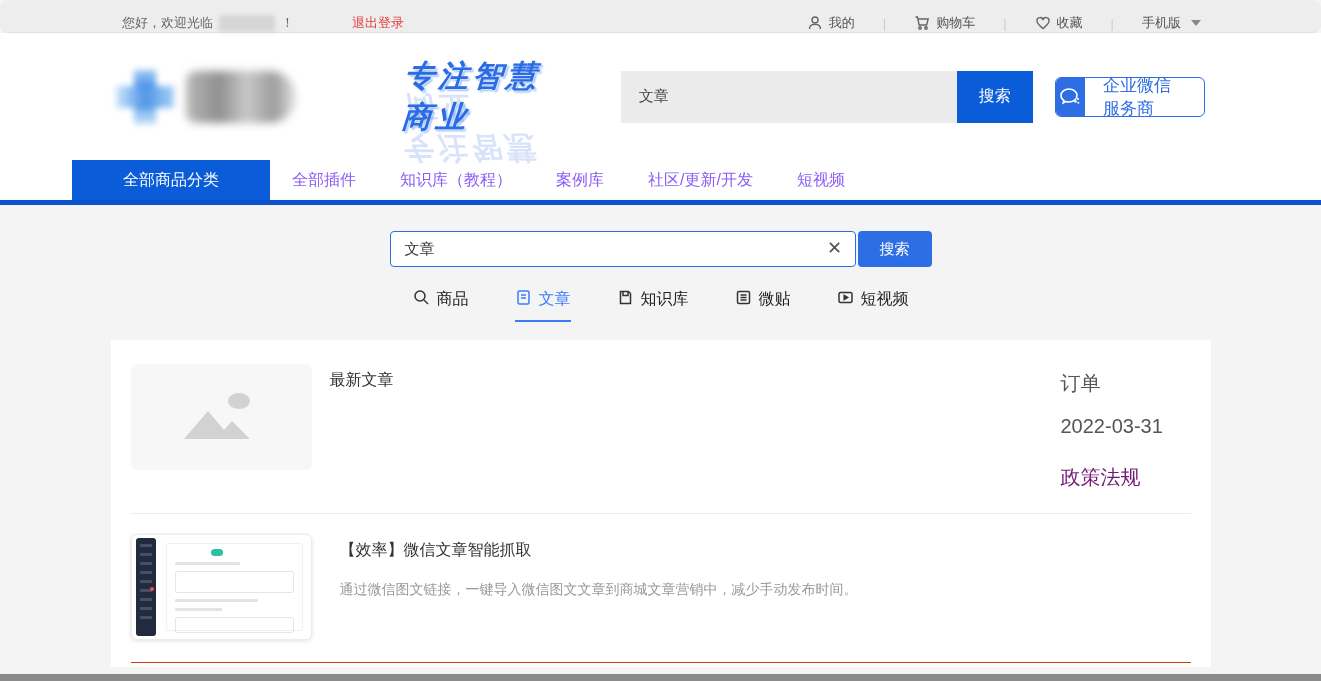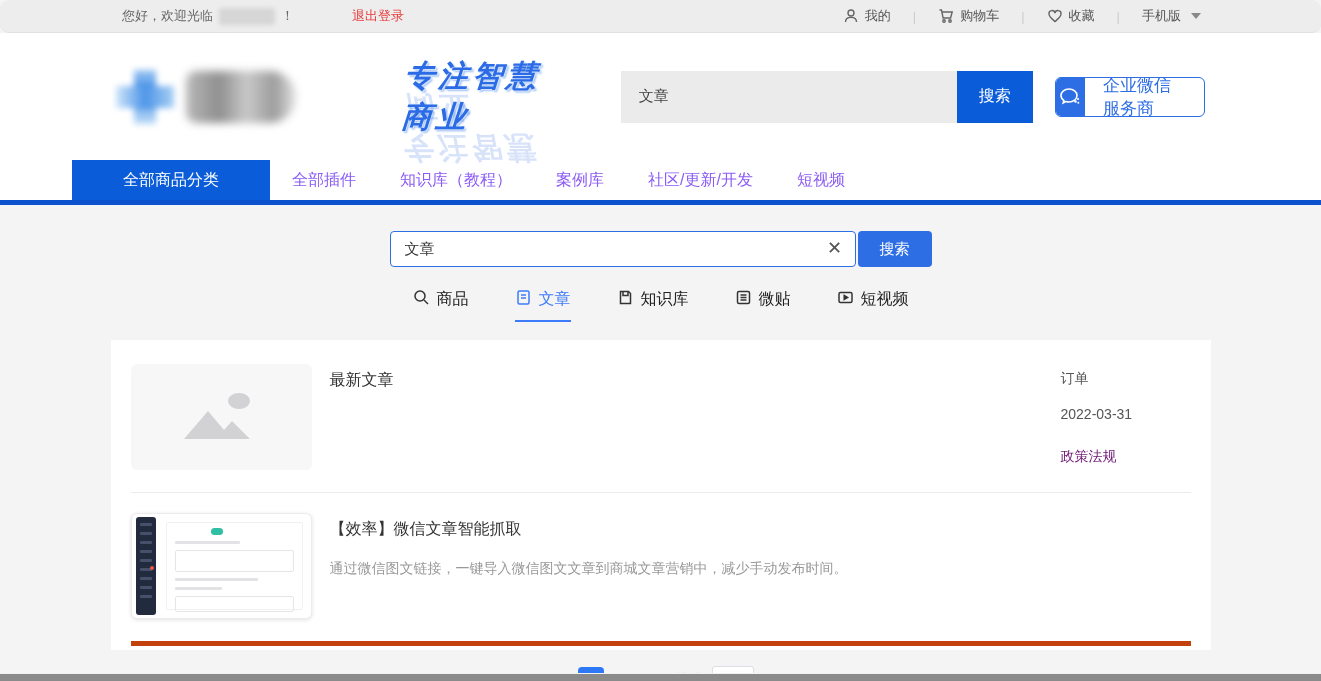--- a/index.html
+++ b/index.html
@@ -1,24 +1,24 @@
 <!DOCTYPE html>
 <html><head>
 <meta charset="utf-8">
 <style>
   * { margin:0; padding:0; box-sizing:border-box; }
   html,body { width:1321px; height:681px; overflow:hidden; }
   body { font-family:"Liberation Sans","DejaVu Sans",sans-serif; background:#f4f4f5; color:#333; position:relative; }
 
   
-  .topbar { height:33px; background:#ededed; border-bottom:1px solid #e0e0e0; display:flex; align-items:center; justify-content:space-between; padding:0 120px 0 122px; font-size:13px; color:#666;border-radius:9px; }
+  .topbar { height:33px; background:#ededed; border-bottom:1px solid #e0e0e0; display:flex; align-items:flex-end; justify-content:space-between; padding:0 120px 0 122px; font-size:13px; color:#666;border-radius:9px; }
   .topbar-left { display:flex; align-items:center; gap:6px; }
   .blur-name { display:inline-block; width:56px; height:17px; background:#d6d6d6; border-radius:3px; filter:blur(2px); }
   .logout { color:#e83a3a; margin-left:52px; cursor:pointer; }
-  .topbar-right { display:flex; align-items:center; gap:22px; }
+  .topbar-right { display:flex; align-items:center; gap:28px; }
   .tb-item { display:flex; align-items:center; gap:6px; cursor:pointer; color:#555; }
   .tb-sep { color:#ccc; }
   .tb-ico { width:16px; height:16px; display:inline-block; }
   .tb-ico svg { width:16px; height:16px; stroke:#666; fill:none; stroke-width:1.4; }
   .caret { width:0; height:0; border-left:5px solid transparent; border-right:5px solid transparent; border-top:6px solid #888; margin-left:4px; }
 
   
   .header { height:127px; background:#fff; display:flex; align-items:center; padding:0 116px; }
   .logo-wrap { display:flex; align-items:center; width:350px; }
   .logo-mark { position:relative; width:60px; height:58px; }
@@ -67,26 +67,26 @@
   .shot-side i { display:block; height:3px; margin:6px 4px 0; background:#47506b; border-radius:1px; }
   .shot-side i.dot { position:relative; }
   .shot-side i.dot::after { content:""; position:absolute; right:-2px; top:-2px; width:4px; height:4px; border-radius:50%; background:#e54; }
   .shot-main { position:absolute; left:34px; top:8px; right:8px; bottom:8px; background:#fff; border:1px solid #f0f0f0; border-radius:2px; padding:5px 8px; }
   .shot-main .tgl { width:12px; height:7px; border-radius:4px; background:#2fbfa2; margin-left:36px; }
   .shot-main .ln { height:3px; background:#e3e3e6; border-radius:1px; margin-top:6px; }
   .shot-main .bx { height:22px; border:1px solid #e6e6e9; border-radius:2px; margin-top:6px; }
   .item-body { flex:1; padding:6px 30px 0 18px; }
   .item-title { font-size:16px; color:#333; }
   .item-desc { font-size:14px; color:#999; margin-top:18px; line-height:1.5; }
-  .item-meta { width:130px; flex:none; padding-top:6px; font-size:14px; }
+  .item-meta { width:130px; flex:none; padding-top:6px; font-size:20px; }
   .meta-cat { color:#555; }
   .meta-blur { width:78px; height:16px; background:#d9d9d9; border-radius:3px; filter:blur(2.5px); margin-bottom:6px; }
   .meta-date { color:#555; margin-top:18px; }
   .meta-tag { color:#701a75; margin-top:26px; cursor:pointer; }
-  .result-item:last-child { border-bottom:5px solid #c2410c; }
+  .result-item:last-child { border-bottom:1px solid #c2410c;gap:10px; }
 
   
   .pagination { display:flex; align-items:center; justify-content:center; margin-top:16px; gap:10px; }
   .pg-arrow { width:24px; height:24px; display:flex; align-items:center; justify-content:center; color:#b4b7bd; font-size:15px; cursor:pointer; }
   .pg-page { min-width:26px; height:26px; background:#2d78f4; color:#fff; border-radius:4px; display:flex; align-items:center; justify-content:center; font-size:14px; font-weight:bold; cursor:pointer; }
   .pg-goto { display:flex; align-items:center; gap:8px; margin-left:26px; color:#555; font-size:15px; }
   .pg-goto input { width:42px; height:28px; border:1px solid #dcdfe6; border-radius:3px; text-align:center; font-size:14px; color:#333; outline:none; background:#fff; }
 
   
   .hscrollbar { position:absolute; left:0; bottom:0; width:1321px; height:8px; background:#f1f1f1; }

